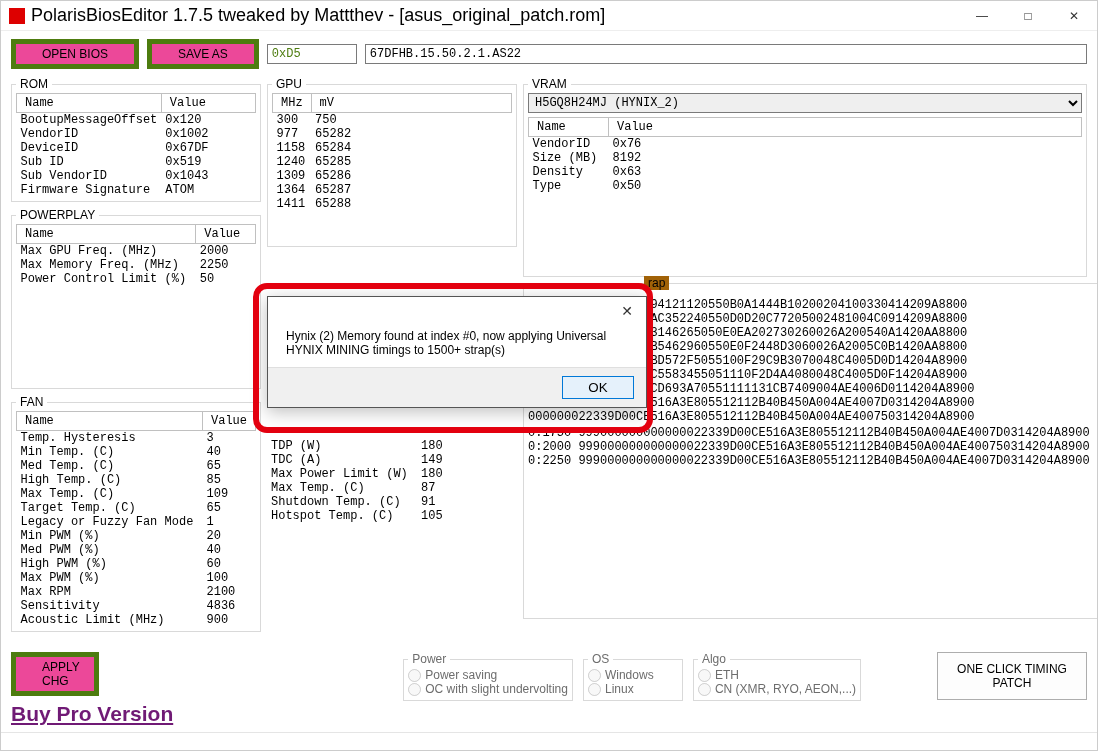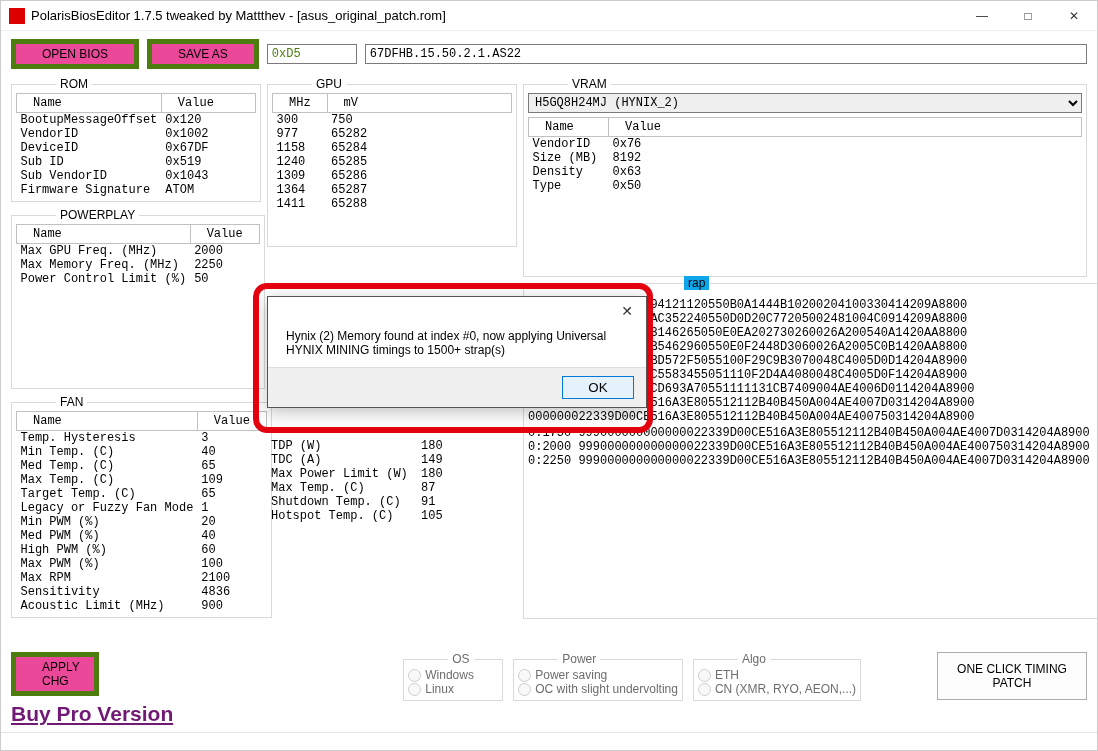--- a/index.html
+++ b/index.html
@@ -1,35 +1,35 @@
 <!DOCTYPE html>
 <html><head>
 <meta charset="utf-8">
 <style>
   * { box-sizing: border-box; }
   html, body { margin:0; padding:0; font-family: "Segoe UI", Tahoma, sans-serif; font-size:12px; color:#000; background:#fff; }
   .window { width:1098px; height:751px; position:relative; border:1px solid #ccc; background:#fff; overflow:hidden;}
   .titlebar { height:30px; display:flex; align-items:center; padding:0 0 0 8px; border-bottom:1px solid #eee;}
   .titlebar .icon { width:16px; height:16px; background:#d00; margin-right:6px;}
-  .titlebar .title { flex:1; font-size:13px; color:#000;}
+  .titlebar .title { flex:1; font-size:18px; color:#000;}
   .winbtns { display:flex; height:100%;}
   .winbtn { width:46px; display:flex; align-items:center; justify-content:center; color:#333;}
   .toolbar { display:flex; align-items:center; gap:8px; padding:8px 10px;}
   .btn { background:#ec4899; border:5px solid #4d7c0f; padding:3px 26px; font-size:12px; cursor:pointer;}
   .txt { border:1px solid #7a7a7a; padding:2px 4px; font-family:"Courier New", monospace; background:#fff;}
   .txt.green{color:#4d7c0f;}
   .content { display:flex; gap:6px; padding:0 10px 4px 10px;}
   .col { display:flex; flex-direction:column; gap:6px;}
   .col.left{width:250px;}
   .col.mid{width:250px;}
   .col.right{flex:1; min-width:0;}
   fieldset { border:1px solid #d9d9d9; margin:0; padding:2px 4px 4px 4px;}
-  legend { font-size:12px; padding:0 4px;margin-left:40px;}
+  legend { font-size:12px; padding:0 4px;}
   table { width:100%; border-collapse:collapse; font-family:"Courier New", monospace; font-size:12px;}
-  th { text-align:left; font-weight:normal; border:1px solid #c0c0c0; background:#fff; padding:2px 16px;}
+  th { text-align:left; font-weight:normal; border:1px solid #c0c0c0; background:#fff; padding:2px 8px;}
   td { padding:0 4px; white-space:nowrap; font-family:"Courier New", monospace;}
   .grid-head th{border:1px solid #c0c0c0;}
   select{width:100%; border:1px solid #7a7a7a; font-family:"Courier New",monospace; font-size:12px; padding:1px 2px;}
   .straps { font-family:"Courier New", monospace; font-size:12px; overflow:hidden; white-space:nowrap;}
   .scroll-x{overflow-x:scroll; overflow-y:hidden; height:16px;}
   .bottombar { position:absolute; bottom:24px; left:0; right:0; padding:4px 10px 0 10px; display:flex; align-items:flex-start; gap:10px;}
   .bottombar fieldset{flex:0 0 auto; min-width:100px;}
   .radio-row{display:flex;align-items:center;gap:4px;color:#6d6d6d;}
   .radio-row input{margin:0;}
   .bigbtn { width:150px; height:48px; border:1px solid #adadad; background:#fdfdfd; font-size:12px; cursor:pointer;}
@@ -152,20 +152,24 @@
               </tr>
               <tr>
                 <td>Min Temp. (C)</td>
                 <td>40</td>
               </tr>
               <tr>
                 <td>Med Temp. (C)</td>
                 <td>65</td>
               </tr>
               <tr>
+                <td>High Temp. (C)</td>
+                <td>85</td>
+              </tr>
+              <tr>
                 <td>Max Temp. (C)</td>
                 <td>109</td>
               </tr>
               <tr>
                 <td>Target Temp. (C)</td>
                 <td>65</td>
               </tr>
               <tr>
                 <td>Legacy or Fuzzy Fan Mode</td>
                 <td>1</td>
@@ -308,21 +312,21 @@
               </tr>
               <tr>
                 <td>Type</td>
                 <td>0x50</td>
               </tr>
             </tbody>
         </table>
       </fieldset>
 
       <fieldset style="position:relative; padding-top:14px;">
-        <legend style="position:absolute;left:120px;top:-8px;background:#0ea5e9;"><span>rap</span></legend>
+        <legend style="position:absolute;left:120px;top:-8px;background:#a16207;"><span>rap</span></legend>
         <div class="straps" id="straps-right">
             <div>000000022DD1C008494121120550B0A1444B10200204100330414209A8800</div>
             <div>000000022DD1C00E7AC352240550D0D20C77205002481004C0914209A8800</div>
             <div>000000022DD1C00293146265050E0EA202730260026A200540A1420AA8800</div>
             <div>000000022DD1C0029B5462960550E0F2448D3060026A2005C0B1420AA8800</div>
             <div>000000022339D006BBD572F5055100F29C9B3070048C4005D0D14204A8900</div>
             <div>000000022339D008CC5583455051110F2D4A4080048C4005D0F14204A8900</div>
             <div>000000022339D00ADCD693A70551111131CB7409004AE4006D0114204A8900</div>
             <div>000000022339D00CE516A3E805512112B40B450A004AE4007D0314204A8900</div>
             <div>000000022339D00CE516A3E805512112B40B450A004AE400750314204A8900</div>
@@ -340,39 +344,39 @@
     </div>
   </div>
 
   <div class="bottombar">
     <div style="display:flex;flex-direction:column;gap:6px;">
       <button class="btn" style="width:88px">APPLY CHG</button>
       <a href="#" class="prolink">Buy Pro Version</a>
     </div>
     <div style="width:210px;"></div>
     <fieldset class="disabled">
-      <legend>OS</legend>
-      <div class="radio-row">
-          <input type="radio" disabled="" style="">
-          <span>Windows</span>
-        </div>
-      <div class="radio-row">
-          <input type="radio" disabled="" style="">
-          <span>Linux</span>
+      <legend>Power</legend>
+      <div class="radio-row">
+          <input type="radio" disabled="" style="">
+          <span>Power saving</span>
+        </div>
+      <div class="radio-row">
+          <input type="radio" disabled="" style="">
+          <span>OC with slight undervolting</span>
         </div>
     </fieldset>
     <fieldset class="disabled">
-      <legend>Power</legend>
-      <div class="radio-row">
-          <input type="radio" disabled="" style="">
-          <span>Power saving</span>
-        </div>
-      <div class="radio-row">
-          <input type="radio" disabled="" style="">
-          <span>OC with slight undervolting</span>
+      <legend>OS</legend>
+      <div class="radio-row">
+          <input type="radio" disabled="" style="">
+          <span>Windows</span>
+        </div>
+      <div class="radio-row">
+          <input type="radio" disabled="" style="">
+          <span>Linux</span>
         </div>
     </fieldset>
     <fieldset class="disabled">
       <legend>Algo</legend>
       <div class="radio-row">
           <input type="radio" disabled="" style="">
           <span>ETH</span>
         </div>
       <div class="radio-row">
           <input type="radio" disabled="" style="">

